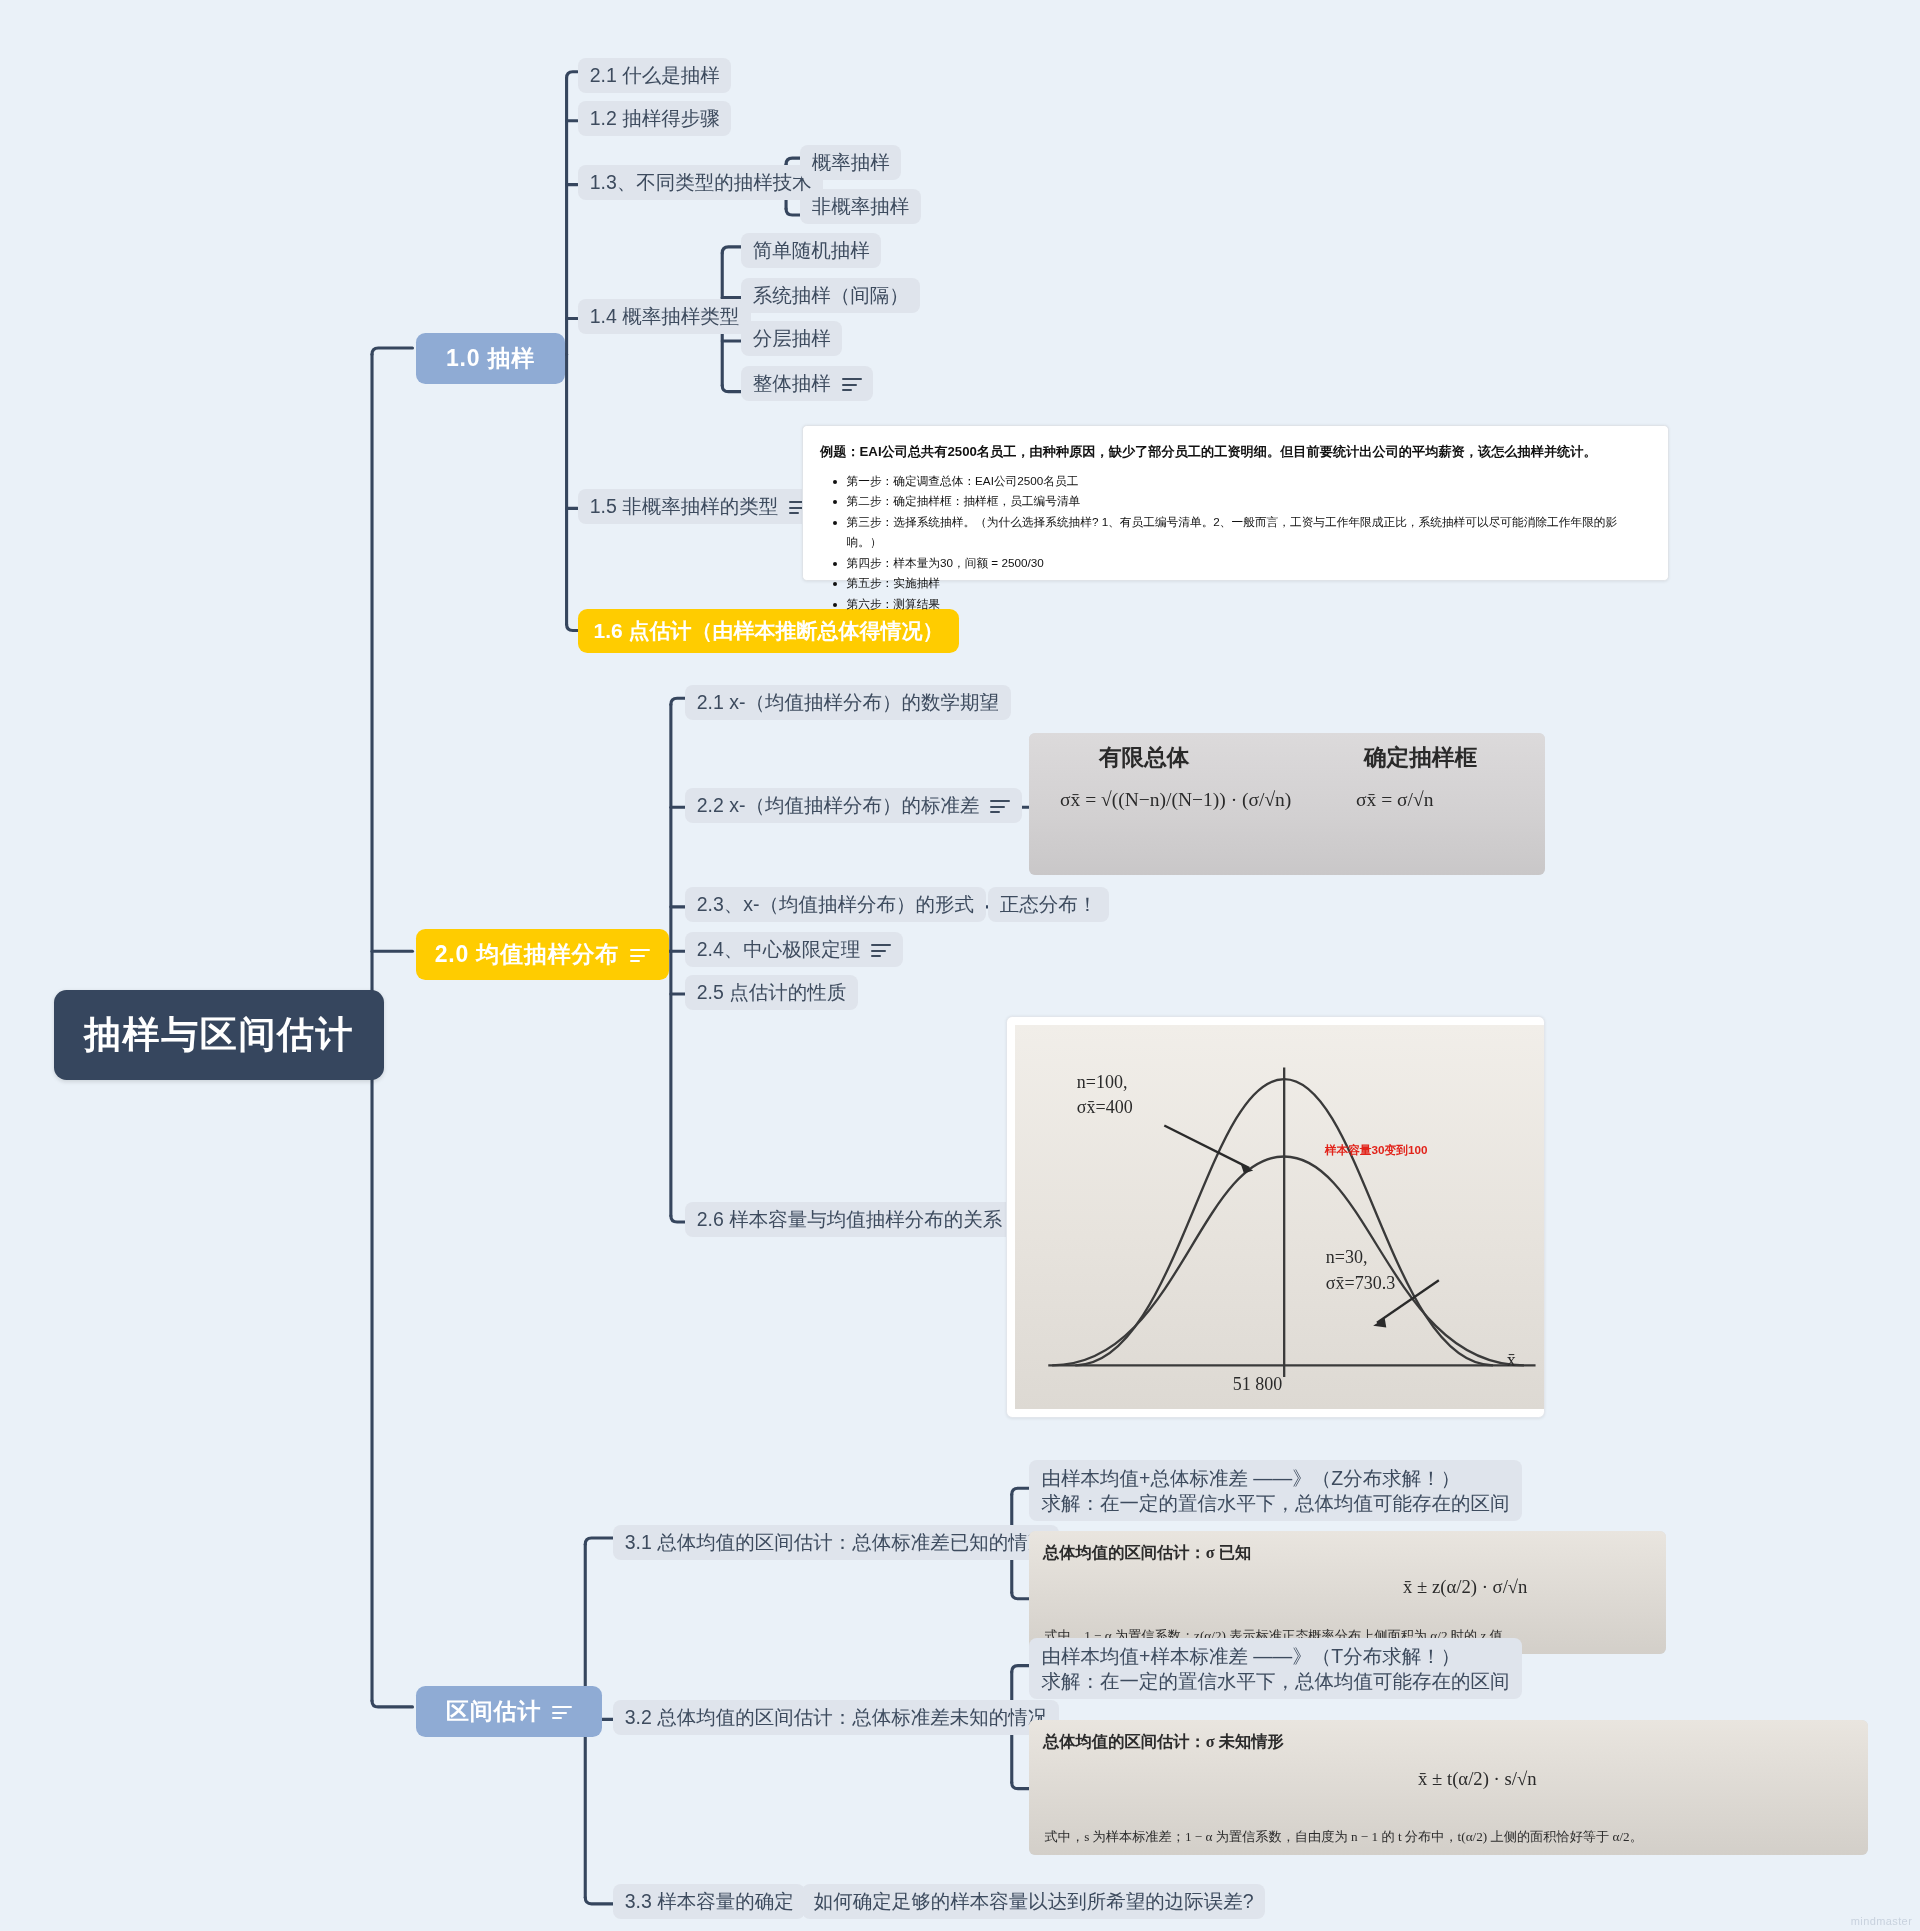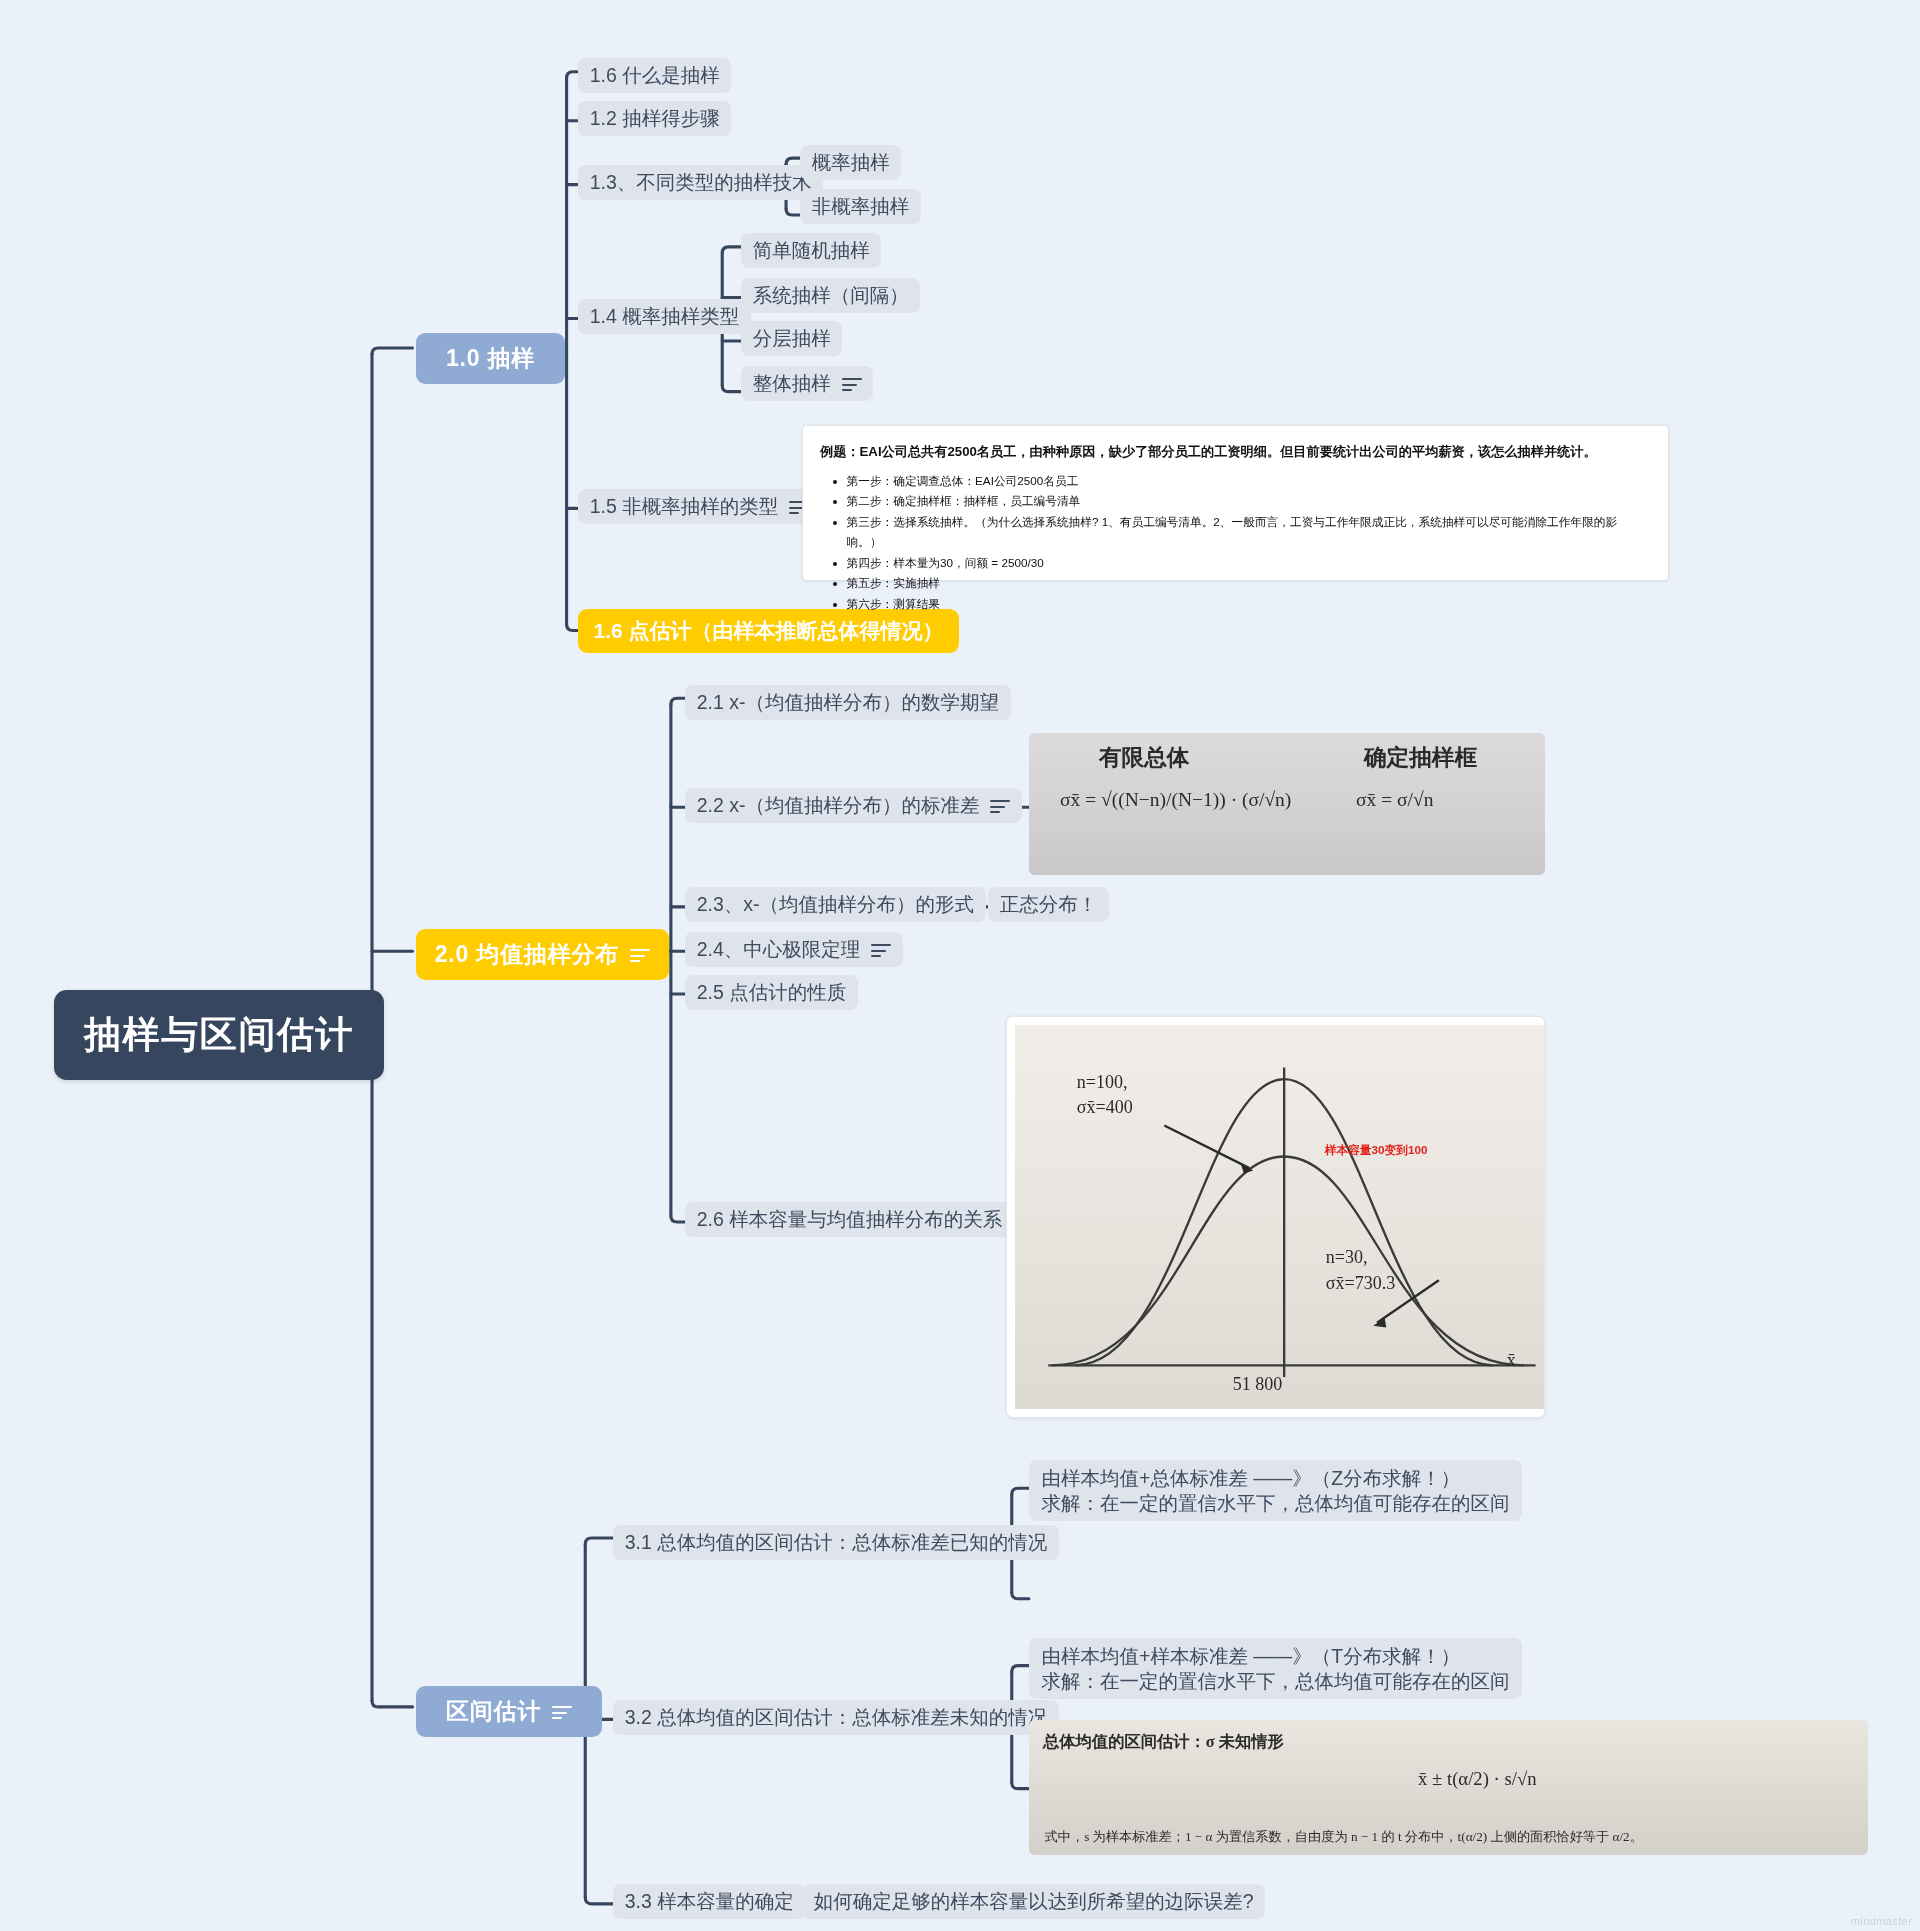--- a/index.html
+++ b/index.html
@@ -246,21 +246,21 @@
   <div class="node branch-blue" style="left:416px;top:1686px;">
     <span>区间估计</span>
     <span class="note-icon">
         <i></i>
         <i></i>
         <i></i>
       </span>
   </div>
 
   <div class="node pill" style="left:578px;top:58px;">
-    <span>1.6  什么是抽样</span>
+    <span>2.1  什么是抽样</span>
   </div>
 
   <div class="node pill" style="left:578px;top:101px;">
     <span>1.2 抽样得步骤</span>
   </div>
 
   <div class="node pill" style="left:578px;top:165px;">
     <span>1.3、不同类型的抽样技术</span>
   </div>
 
@@ -404,20 +404,27 @@
   </div>
   <div class="node pill" style="left:802px;top:1884px;">
     <span>如何确定足够的样本容量以达到所希望的边际误差?</span>
   </div>
 
   <div class="node pill" style="left:1029px;top:1460px;display:block;padding:6.2px 12.5px;">
     <div>由样本均值+总体标准差 ——》（Z分布求解！）</div>
     <div>求解：在一定的置信水平下，总体均值可能存在的区间</div>
   </div>
 
+  <div class="imgpanel grey" style="left:1029px;top:1531px;width:637px;height:123px;">
+    <div class="scan paper">
+      <div class="formula-hdr">总体均值的区间估计：σ 已知</div>
+      <div class="mathcap" style="left:374px;top:45px;font-size:18.7px;">x̄ ± z(α/2) · σ/√n</div>
+      <div class="formula-note">式中，1 − α 为置信系数；z(α/2) 表示标准正态概率分布上侧面积为 α/2 时的 z 值。</div>
+    </div>
+  </div>
 
   <div class="node pill" style="left:1029px;top:1638px;display:block;padding:6.2px 12.5px;">
     <div>由样本均值+样本标准差 ——》（T分布求解！）</div>
     <div>求解：在一定的置信水平下，总体均值可能存在的区间</div>
   </div>
 
   <div class="imgpanel grey" style="left:1029px;top:1720px;width:839px;height:135px;">
     <div class="scan paper">
       <div class="formula-hdr">总体均值的区间估计：σ 未知情形</div>
       <div class="mathcap" style="left:389px;top:48px;font-size:18.7px;">x̄ ± t(α/2) · s/√n</div>

